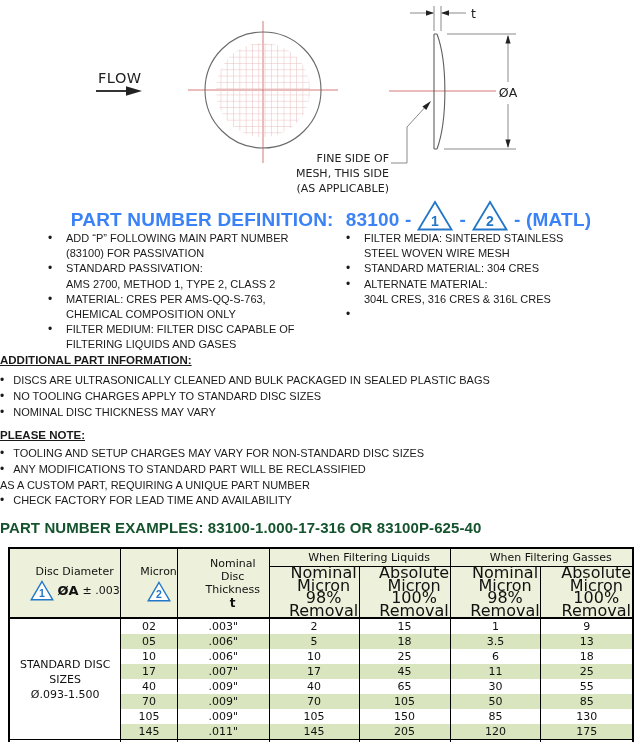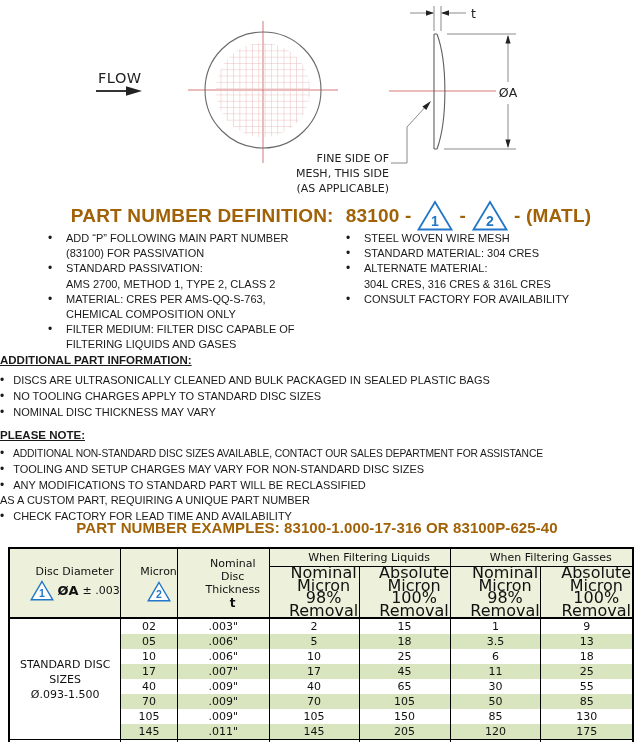--- a/index.html
+++ b/index.html
@@ -10,22 +10,22 @@
   
   #drawing{position:absolute;top:0;left:0;}
   .dim-line{stroke:#8a8a8a;stroke-width:1;fill:none;}
   .part-line{stroke:#5f5f5f;stroke-width:1.1;fill:none;}
   .center-line{stroke:#d26a6a;stroke-width:0.9;}
   .arrowhead{fill:#222;}
   .draw-text{font-family:"DejaVu Sans",sans-serif;fill:#222;}
   
   .pnd{
     position:absolute;top:200px;left:0;width:634px;box-sizing:border-box;
-    display:flex;align-items:center;justify-content:center;gap:6px;
-    padding-left:28px;font-weight:bold;font-size:19px;letter-spacing:0.2px;color:#a16207;
+    display:flex;align-items:flex-end;justify-content:center;gap:6px;
+    padding-left:28px;font-weight:bold;font-size:19px;letter-spacing:0.2px;color:#3b82f6;
   }
   .tri-lg polygon{fill:#fff;stroke:#2277c8;stroke-width:1.8;stroke-linejoin:miter;}
   .tri-lg text{fill:#2277c8;font-family:"Liberation Sans",sans-serif;font-weight:bold;font-size:14px;text-anchor:middle;}
   .tri-sm polygon{fill:#fff;stroke:#2277c8;stroke-width:1.4;stroke-linejoin:miter;}
   .tri-sm text{fill:#2277c8;font-family:"Liberation Sans",sans-serif;font-weight:bold;font-size:10.5px;text-anchor:middle;}
   
   .notes{position:absolute;top:231px;left:0;width:634px;display:flex;}
   .notes ul{list-style:none;margin:0;padding:0;font-size:11px;line-height:15.2px;}
   .notes ul.left{margin-left:46px;width:290px;}
   .notes ul.right{margin-left:8px;width:280px;}
@@ -34,22 +34,22 @@
   .notes .ln{display:block;}
   
   .csec{position:absolute;left:0;width:634px;text-align:left;}
   .csec-h{font-weight:bold;font-size:11.5px;text-decoration:underline;margin-bottom:6px;}
   .cb{font-size:11px;line-height:16px;}
   .cb::before{content:"\2022";margin-right:9px;font-size:12px;}
   .cb-cont{font-size:11px;line-height:16px;}
   .please .cb,.please .cb-cont{line-height:15.8px;}
   .cb.condensed{font-size:10.3px;letter-spacing:-0.15px;}
   .examples{
-    position:absolute;top:519px;left:0;width:634px;text-align:center;
-    font-weight:bold;font-size:15px;color:#a16207;letter-spacing:0.1px;
+    position:absolute;top:519px;left:0;width:634px;text-align:left;
+    font-weight:bold;font-size:15px;color:#14532d;letter-spacing:0.1px;
   }
   
   .disc-table{
     position:absolute;top:547px;left:8px;border-collapse:collapse;
     font-family:"DejaVu Sans",sans-serif;table-layout:fixed;
     border:2px solid #000;
   }
   .disc-table th,.disc-table td{
     border-left:1px solid #000;border-right:1px solid #000;
     text-align:center;vertical-align:middle;padding:0;font-weight:normal;color:#111;
@@ -148,45 +148,44 @@
       <span class="ln">MATERIAL: CRES PER AMS-QQ-S-763,</span>
       <span class="ln">CHEMICAL COMPOSITION ONLY</span>
     </li>
     <li>
       <span class="ln">FILTER MEDIUM: FILTER DISC CAPABLE OF</span>
       <span class="ln">FILTERING LIQUIDS AND GASES</span>
     </li>
   </ul>
   <ul class="right">
     <li>
+      <span class="ln">FILTER MEDIA: SINTERED STAINLESS</span>
       <span class="ln">STEEL WOVEN WIRE MESH</span>
     </li>
     <li>
       <span class="ln">STANDARD MATERIAL: 304 CRES</span>
     </li>
     <li>
       <span class="ln">ALTERNATE MATERIAL:</span>
       <span class="ln">304L CRES, 316 CRES &amp; 316L CRES</span>
     </li>
     <li>
-      <span class="ln">CONSULT FACTORY FOR AVAILABILITY</span>
     </li>
   </ul>
 </div>
 
 <div class="csec" style="top:354px;">
   <div class="csec-h">ADDITIONAL PART INFORMATION:</div>
   <div class="cb"><span>DISCS ARE ULTRASONICALLY CLEANED AND BULK PACKAGED IN SEALED PLASTIC BAGS</span></div>
   <div class="cb"><span>NO TOOLING CHARGES APPLY TO STANDARD DISC SIZES</span></div>
   <div class="cb"><span>NOMINAL DISC THICKNESS MAY VARY</span></div>
 </div>
 
 <div class="csec please" style="top:429px;">
   <div class="csec-h" style="margin-bottom:5px;">PLEASE NOTE:</div>
-  <div class="cb condensed"><span>ADDITIONAL NON-STANDARD DISC SIZES AVAILABLE, CONTACT OUR SALES DEPARTMENT FOR ASSISTANCE</span></div>
   <div class="cb"><span>TOOLING AND SETUP CHARGES MAY VARY FOR NON-STANDARD DISC SIZES</span></div>
   <div class="cb"><span>ANY MODIFICATIONS TO STANDARD PART WILL BE RECLASSIFIED</span></div>
   <div class="cb-cont">AS A CUSTOM PART, REQUIRING A UNIQUE PART NUMBER</div>
   <div class="cb"><span>CHECK FACTORY FOR LEAD TIME AND AVAILABILITY</span></div>
 </div>
 
 <div class="examples">PART NUMBER EXAMPLES: 83100-1.000-17-316 OR 83100P-625-40</div>
 
 <table class="disc-table">
   <colgroup>

